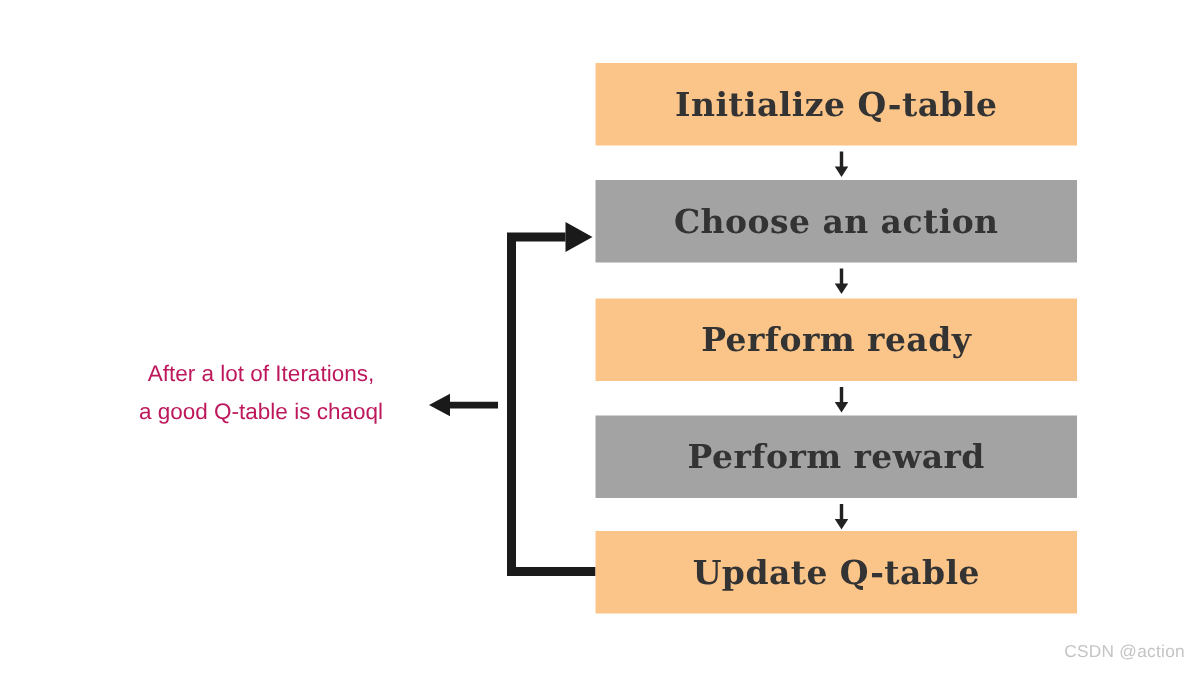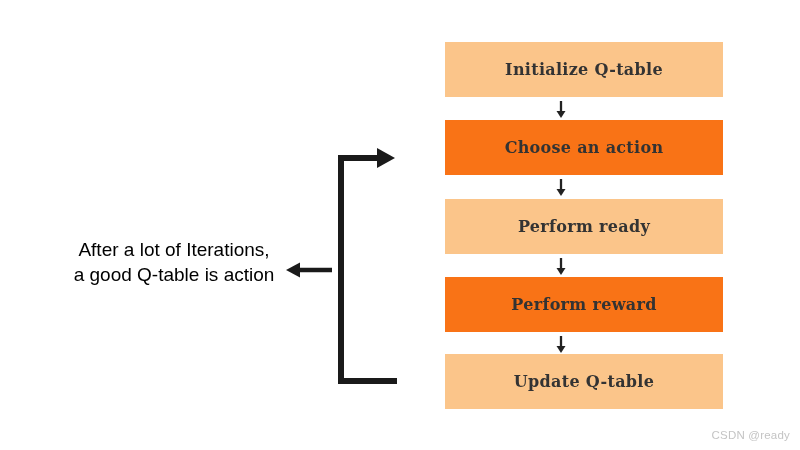--- a/index.html
+++ b/index.html
@@ -19,49 +19,48 @@
     position: absolute;
     left: 0;
     top: 0;
     width: 800px;
     height: 450px;
     pointer-events: none;
   }
   .step {
     position: absolute;
     left: 397px;
-    width: 278px;
+    width: 321px;
     height: 55px;
     display: flex;
     align-items: center;
     justify-content: center;
     font-family: "DejaVu Serif", serif;
-    font-size: 16px;
+    font-size: 22px;
     font-weight: 600;
     color: #333333;
     letter-spacing: 0.3px;
     white-space: nowrap;
-    margin-left: 48px;
   }
   .step.light { background: #FBC58A; }
-  .step.dark  { background: #f97316; }
+  .step.dark  { background: #a3a3a3; }
   .step-1 { top: 42px; }
   .step-2 { top: 120px; }
   .step-3 { top: 199px; }
   .step-4 { top: 277px; }
   .step-5 { top: 354px; }
   .annotation {
     position: absolute;
     left: 64px;
     top: 237px;
     width: 220px;
     text-align: center;
-    font-size: 19px;
+    font-size: 15px;
     line-height: 25px;
-    color: #000000;
+    color: #be185d;
   }
   .watermark {
     position: absolute;
     right: 10px;
     bottom: 9px;
     font-size: 11.5px;
     color: #C4C4C4;
     letter-spacing: 0.2px;
   }
   .stroke-dark { stroke: #1A1A1A; }
@@ -109,18 +108,18 @@
   <div class="step dark step-2">Choose an action</div>
 
   <div class="step light step-3">Perform ready</div>
 
   <div class="step dark step-4">Perform reward</div>
 
   <div class="step light step-5">Update Q-table</div>
 
   <div class="annotation">
     <div>After a lot of Iterations,</div>
-    <div>a good Q-table is action</div>
+    <div>a good Q-table is chaoql</div>
   </div>
 
-  <div class="watermark">CSDN @ready</div>
+  <div class="watermark">CSDN @action</div>
 
 </div>
 
 </body></html>

